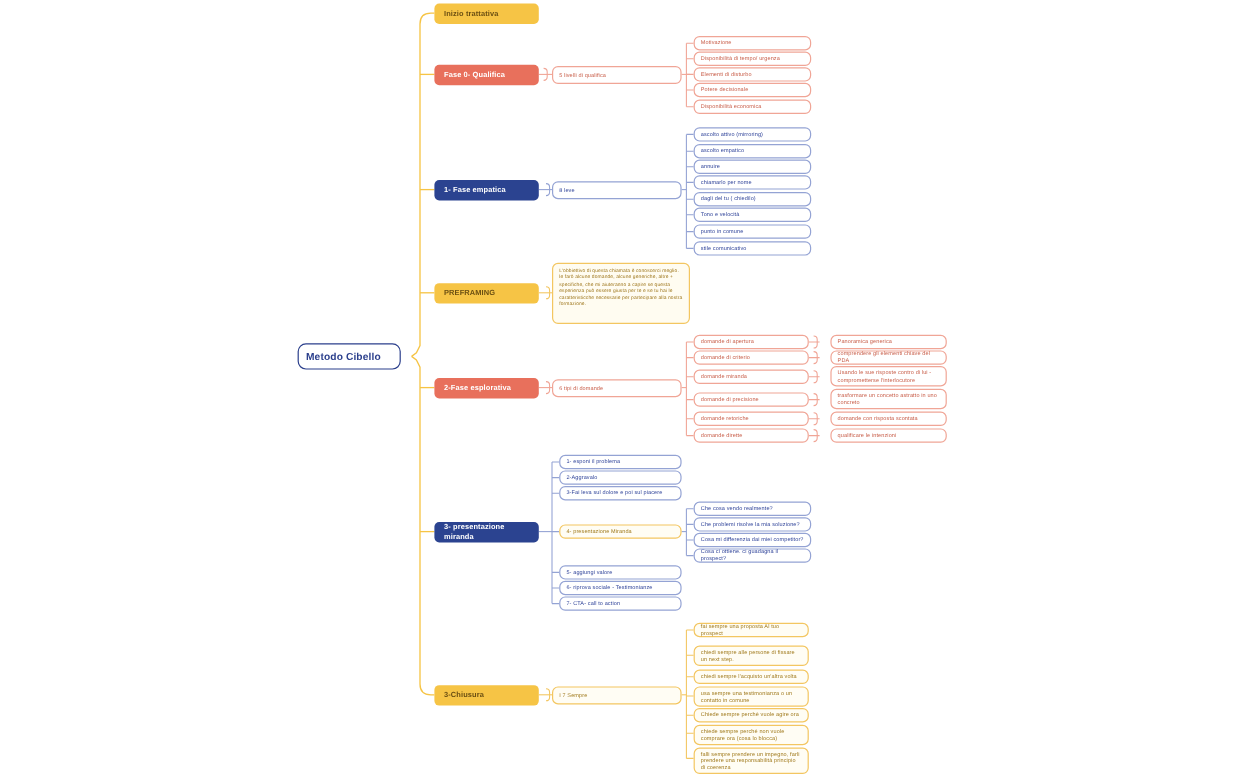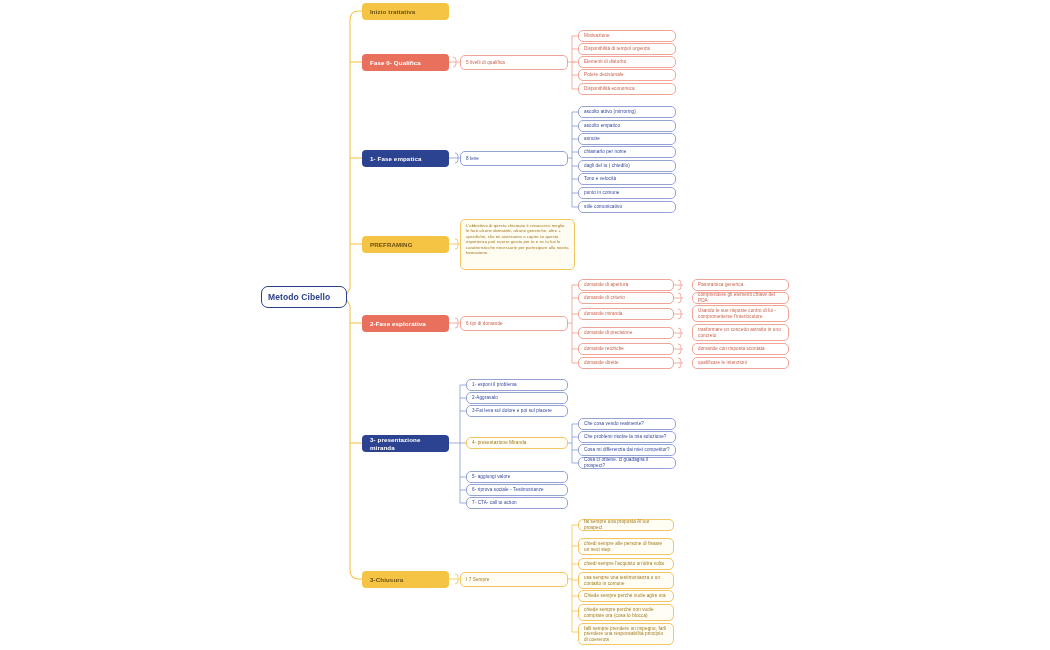--- a/index.html
+++ b/index.html
@@ -155,21 +155,21 @@
 
     <path d="M449 579 L460 579" fill="none" stroke="#F3C661" stroke-width=".9"></path>
     <path d="M455 574 Q458 574 458 577 L458 581 Q458 584 455 584" fill="none" stroke="#F3C661" stroke-width=".9"></path>
 
     <path d="M568 579 L572 579" fill="none" stroke="#F3C661" stroke-width=".9"></path>
     <path d="M572 525 L572 632" fill="none" stroke="#F3C661" stroke-width=".9"></path>
     <path d="M572 525 L578 525 M572 546 L578 546 M572 564 L578 564
              M572 580 L578 580 M572 596 L578 596 M572 611 L578 611 M572 632 L578 632" fill="none" stroke="#F3C661" stroke-width=".9"></path>
   </svg>
 
-  <div class="node root" style="left:261px; top:286px; width:86px; height:22px;">
+  <div class="node root" style="left:248px; top:286px; width:86px; height:22px;">
     <span class="txt">Metodo Cibello</span>
   </div>
 
   <div class="node branch yellow" style="left:362px; top:3px; width:87px; height:17px;">
     <span class="txt">Inizio trattativa</span>
   </div>
 
   <div class="node branch red" style="left:362px; top:54px; width:87px; height:17px;">
     <span class="txt">Fase 0- Qualifica</span>
   </div>

